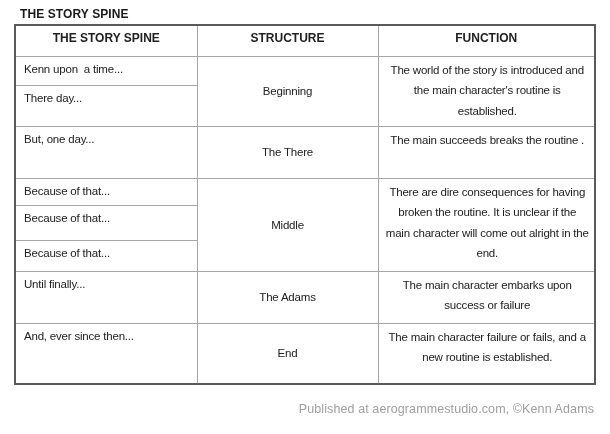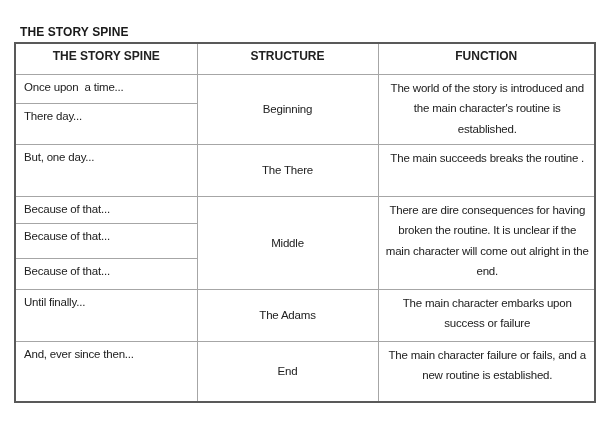--- a/index.html
+++ b/index.html
@@ -7,21 +7,21 @@
     padding: 0;
     background: #ffffff;
     font-family: "Liberation Sans", "DejaVu Sans", sans-serif;
   }
   .page {
     position: relative;
     width: 610px;
     height: 434px;
     background: #ffffff;
     box-sizing: border-box;
-    padding: 25px 16px 0 14px;
+    padding: 7px 16px 0 14px;
     overflow: hidden;
   }
   .doc-title {
     margin: 0 0 3px 6px;
     font-size: 12px;
     line-height: 14px;
     font-weight: bold;
     color: #1a1a1a;
     letter-spacing: 0.1px;
   }
@@ -103,21 +103,21 @@
     <thead>
       <tr class="h31">
         <th>THE STORY SPINE</th>
         <th>STRUCTURE</th>
         <th>FUNCTION</th>
       </tr>
     </thead>
     <tbody>
 
       <tr class="h29">
-        <td class="spine-cell">Once upon  a time...</td>
+        <td class="spine-cell">Kenn upon  a time...</td>
         <td class="structure-cell" rowspan="2">Beginning</td>
         <td class="function-cell" rowspan="2">The world of the story is introduced and the main character's routine is established.</td>
       </tr>
       <tr class="h41">
         <td class="spine-cell">There day...</td>
       </tr>
 
       <tr class="h52">
         <td class="spine-cell">But, one day...</td>
         <td class="structure-cell">The There</td>
@@ -143,14 +143,15 @@
       </tr>
 
       <tr class="h68">
         <td class="spine-cell">And, ever since then...</td>
         <td class="structure-cell">End</td>
         <td class="function-cell">The main character failure or fails, and a new routine is established.</td>
       </tr>
     </tbody>
   </table>
 
+  <div class="footer-credit">Published at aerogrammestudio.com, ©Kenn Adams</div>
 
 </div>
 
 </body></html>

